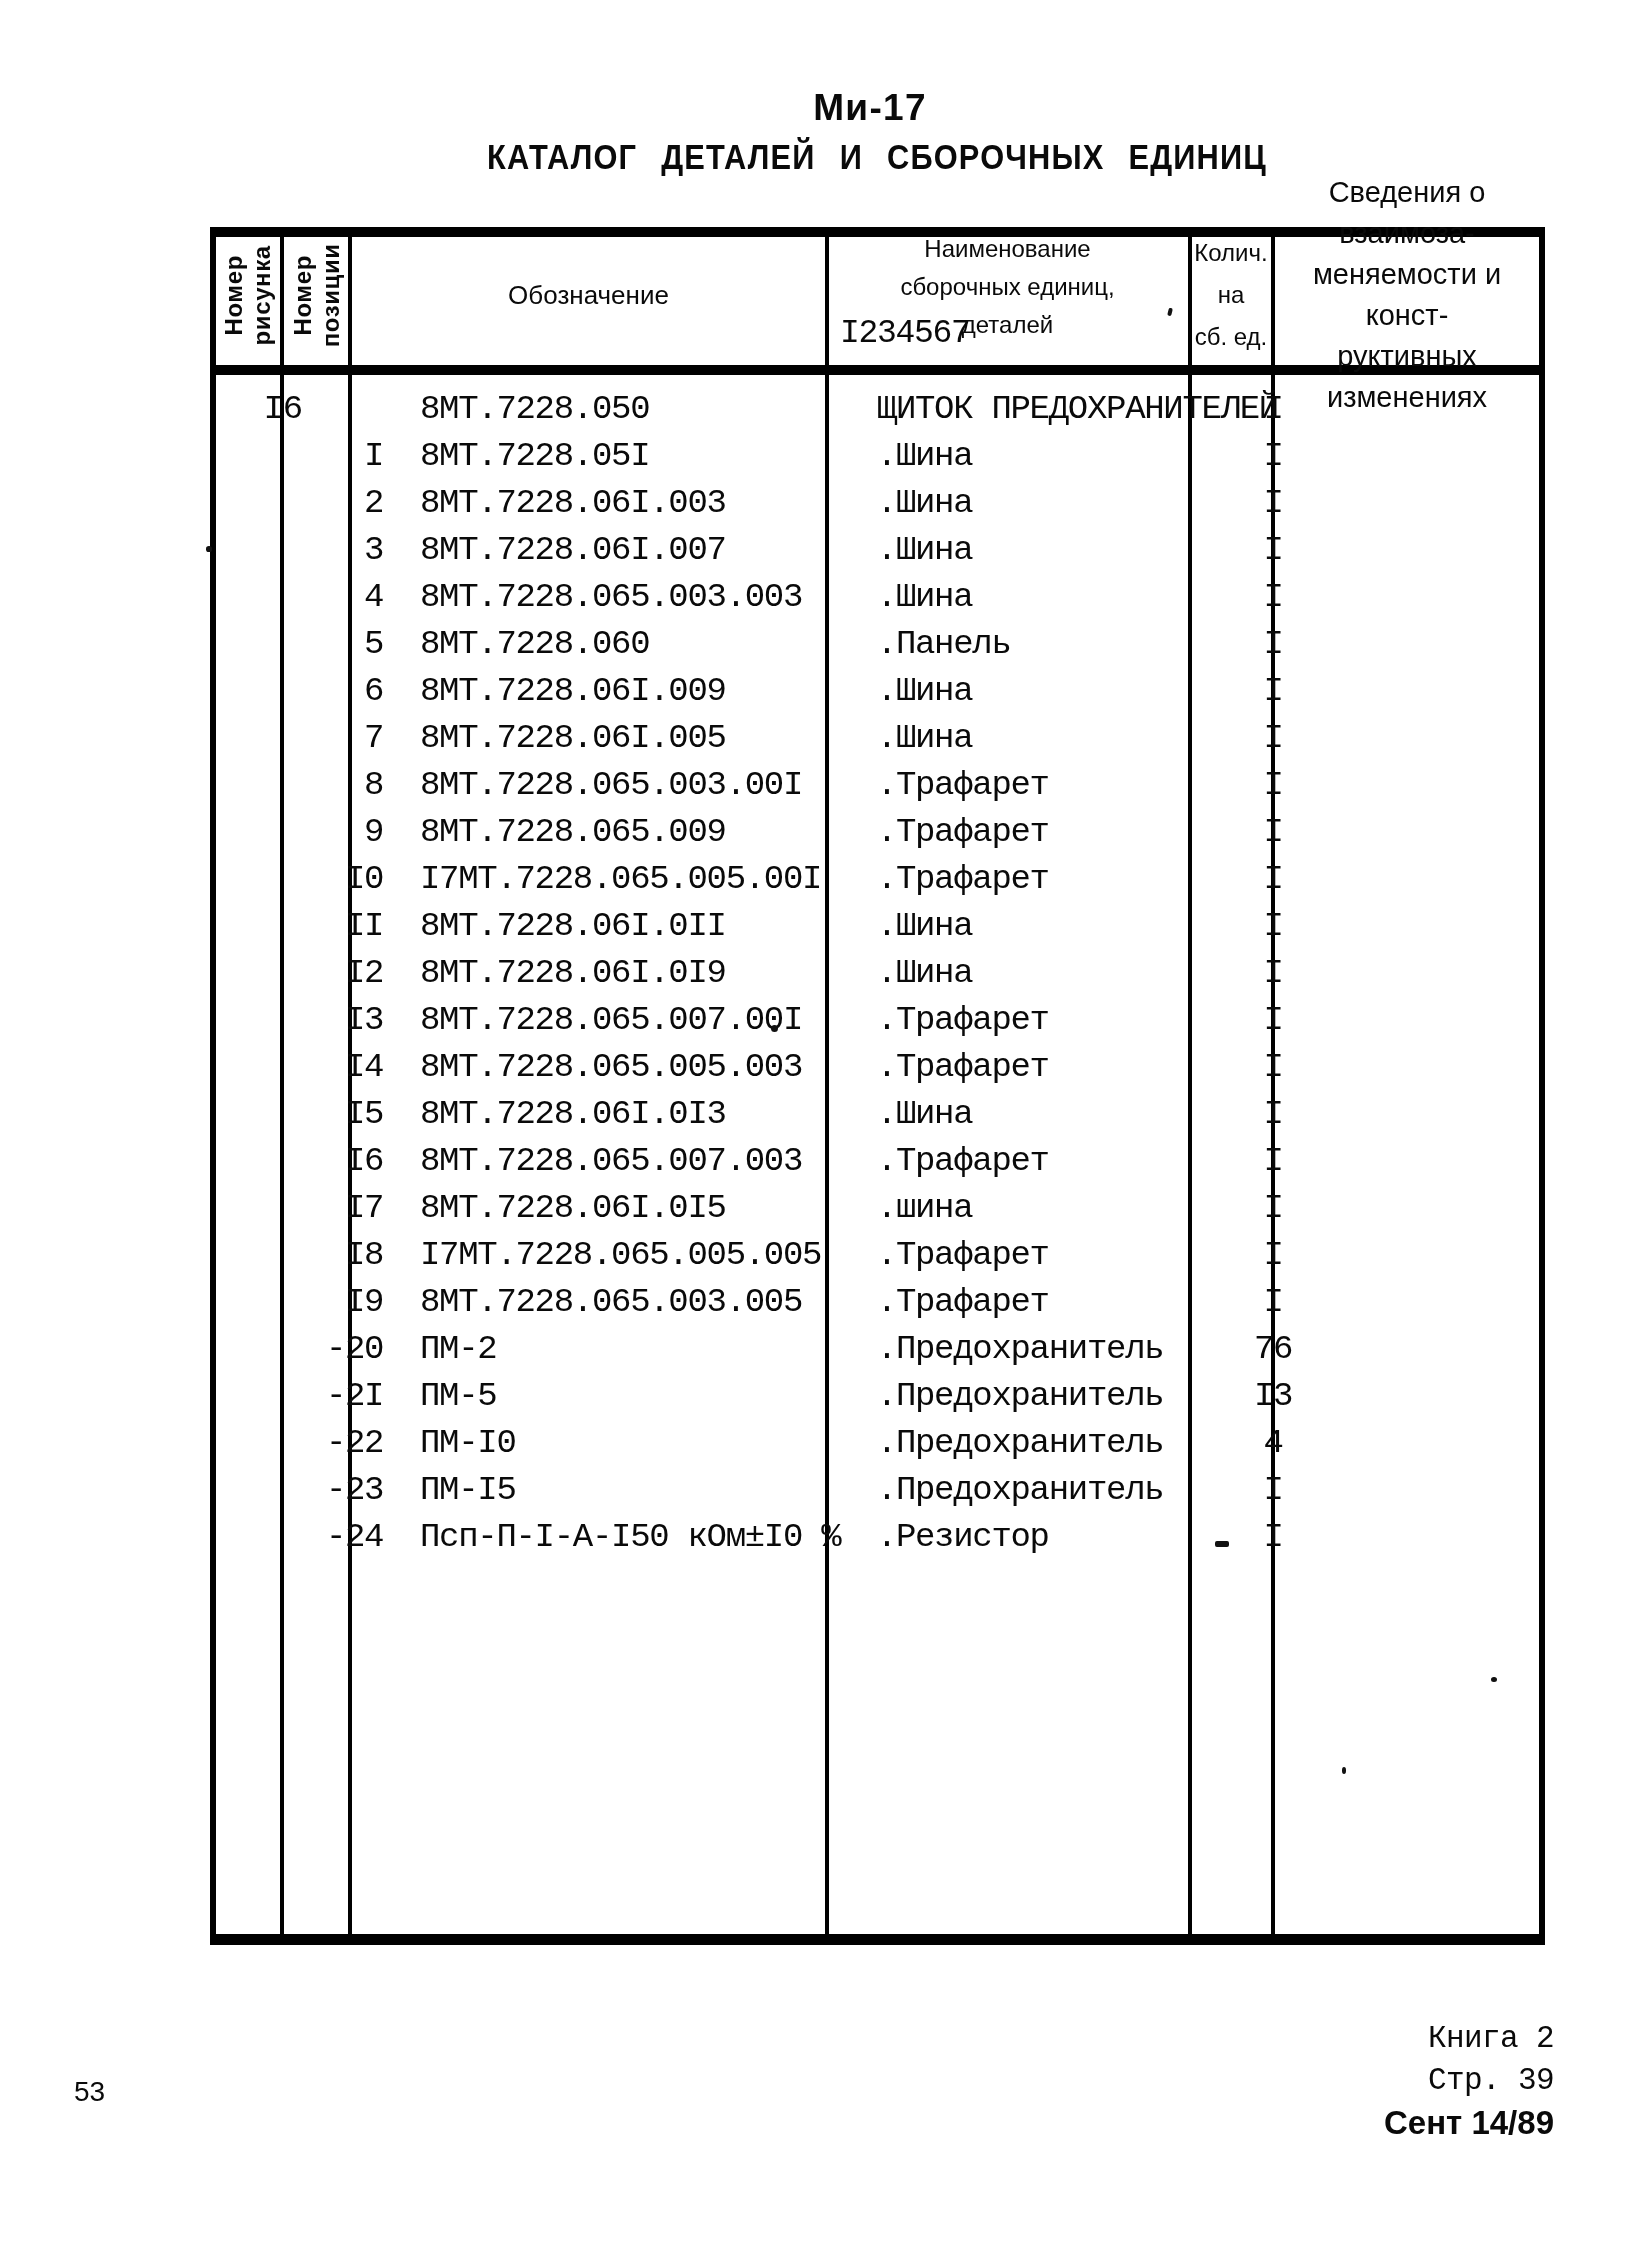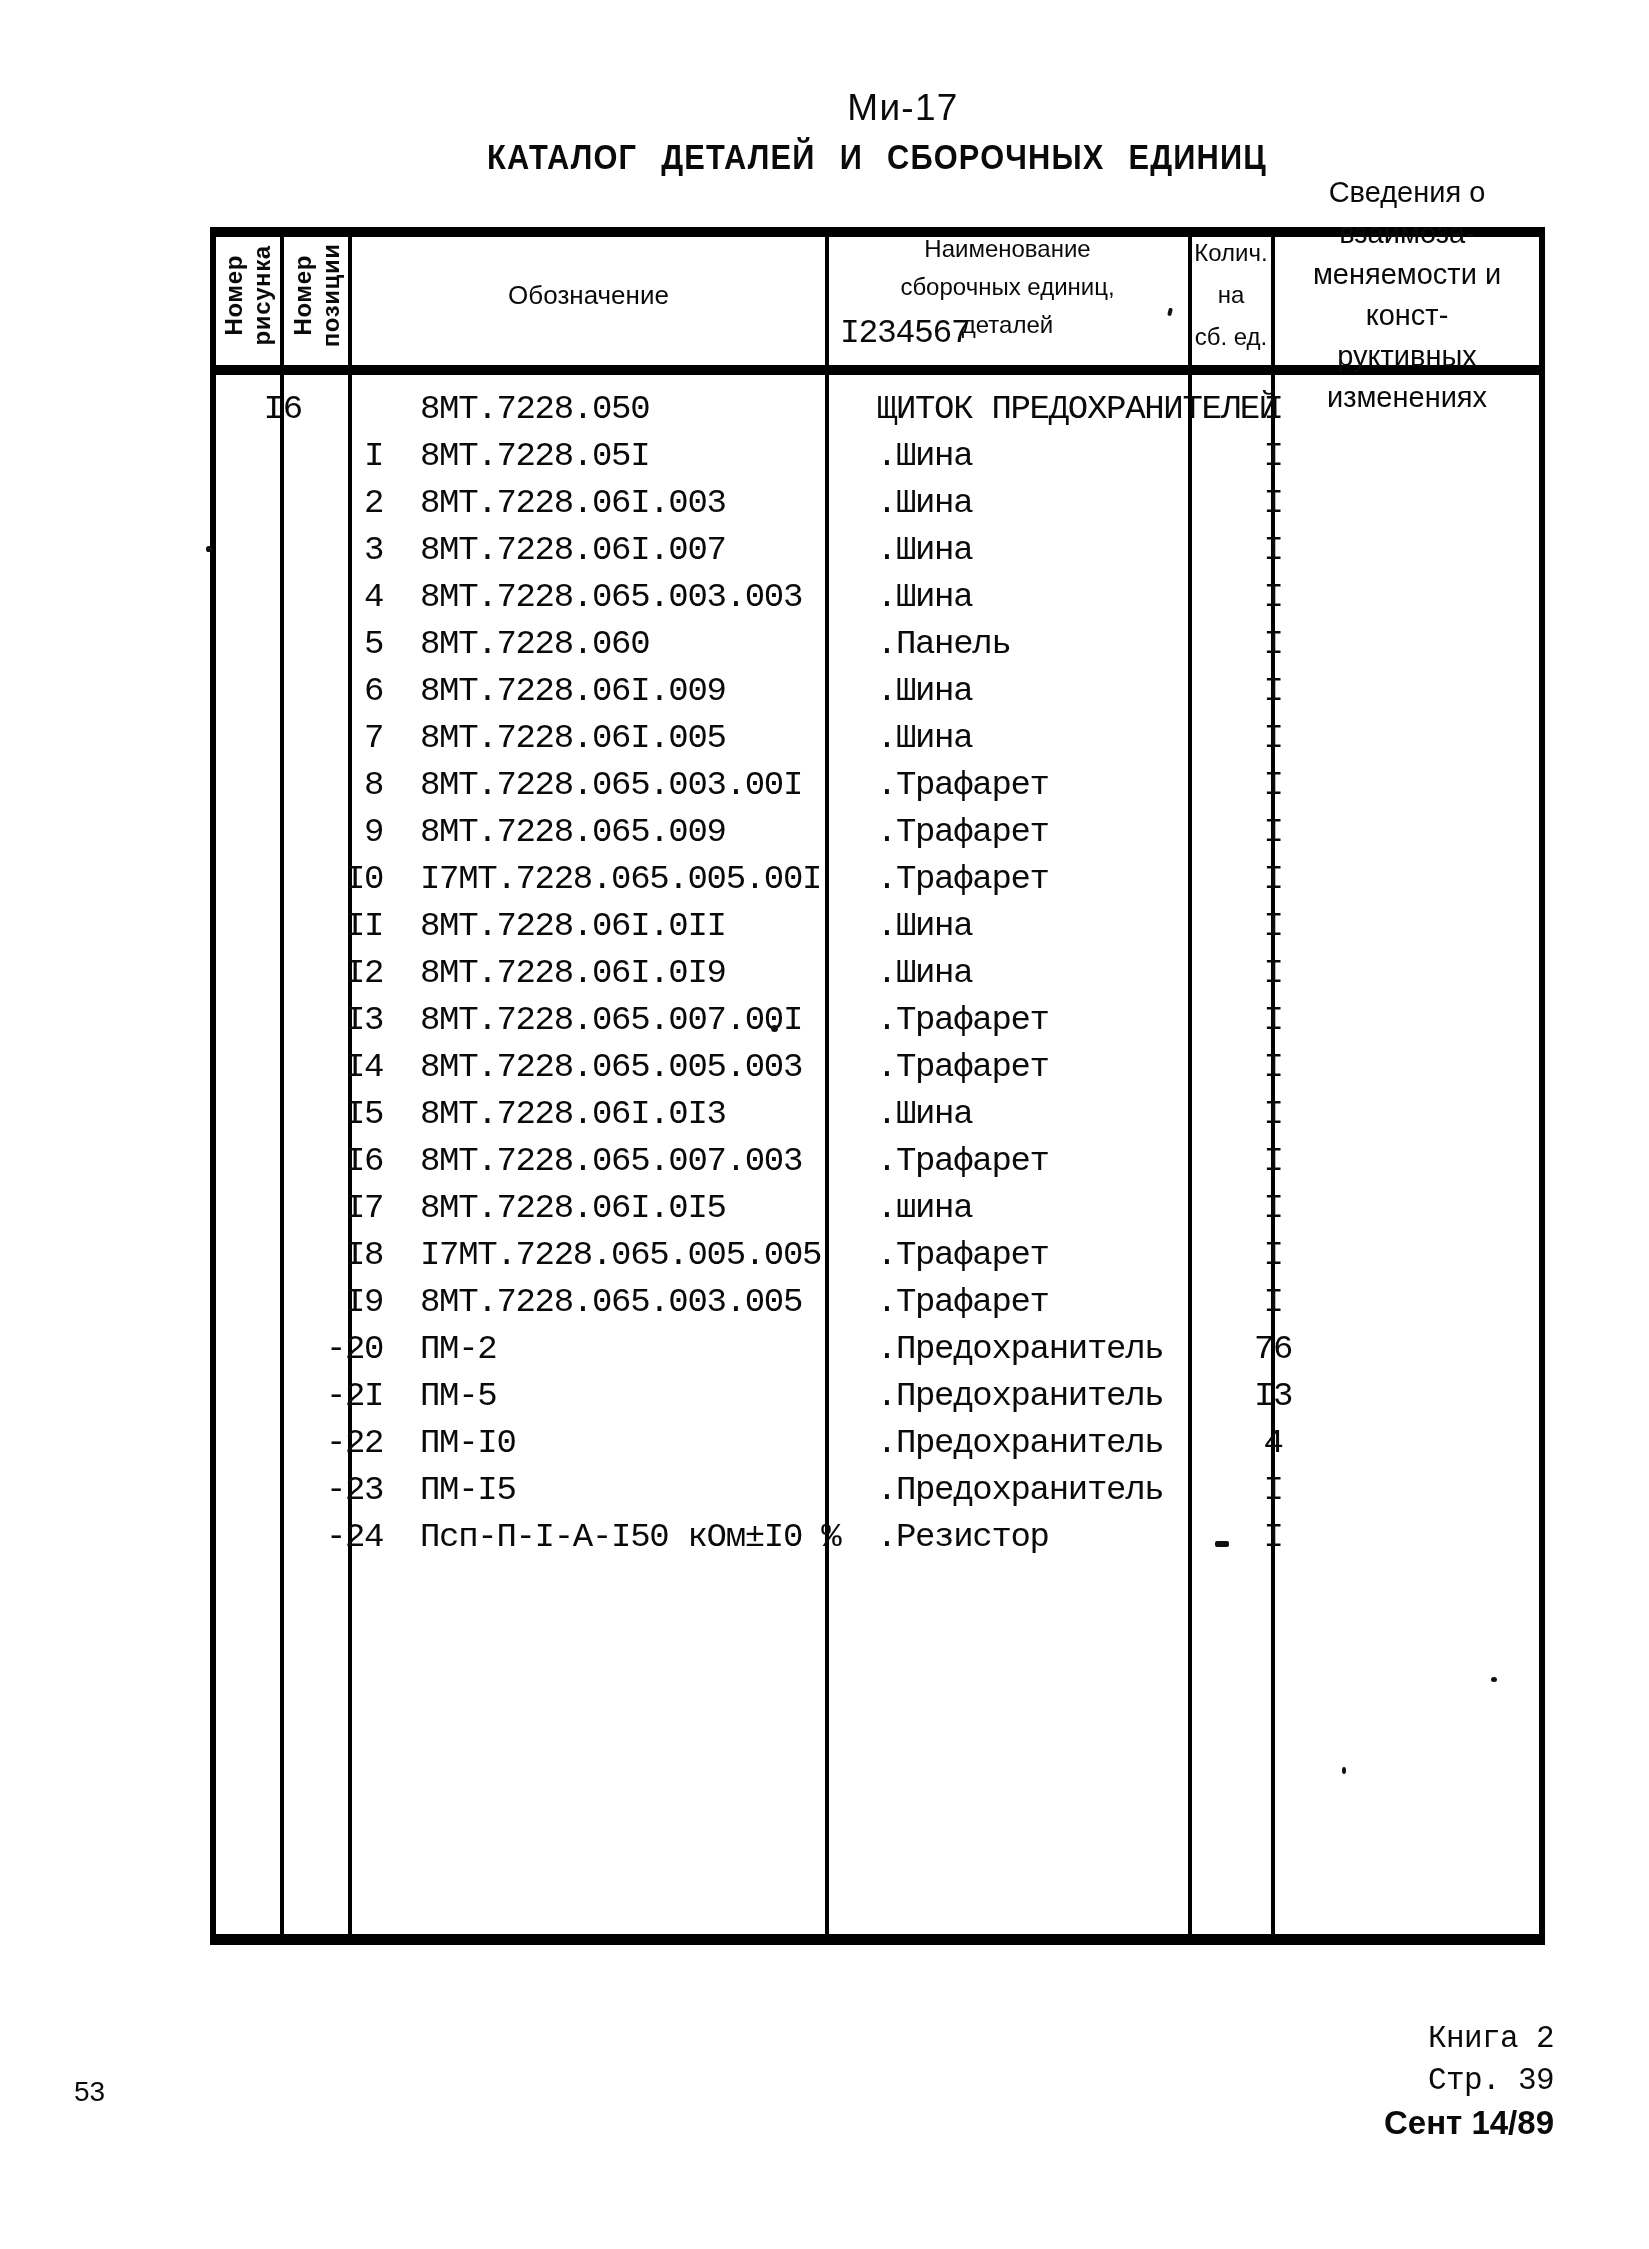--- a/index.html
+++ b/index.html
@@ -3,22 +3,22 @@
 <meta charset="utf-8">
 <style>
   html,body{margin:0;padding:0;background:#e8e8e8;}
   .page{
     position:relative;width:1650px;height:2250px;background:#ffffff;
     color:#0a0a0a;overflow:hidden;
     font-family:"Liberation Mono","DejaVu Sans Mono",monospace;
   }
   
   .doc-model{
-    position:absolute;top:87px;left:903px;transform:translateX(-50%);
-    font-family:"Liberation Sans","DejaVu Sans",sans-serif;font-weight:normal;
+    position:absolute;top:87px;left:870px;transform:translateX(-50%);
+    font-family:"Liberation Sans","DejaVu Sans",sans-serif;font-weight:bold;
     font-size:37px;letter-spacing:1.3px;white-space:nowrap;
   }
   .doc-title{
     position:absolute;top:137px;left:877px;transform:translateX(-50%) scaleX(0.88);
     transform-origin:center top;
     font-family:"Liberation Sans","DejaVu Sans",sans-serif;font-weight:bold;
     font-size:35px;letter-spacing:1.3px;word-spacing:16.4px;white-space:nowrap;
   }
   
   .catalog-table{

